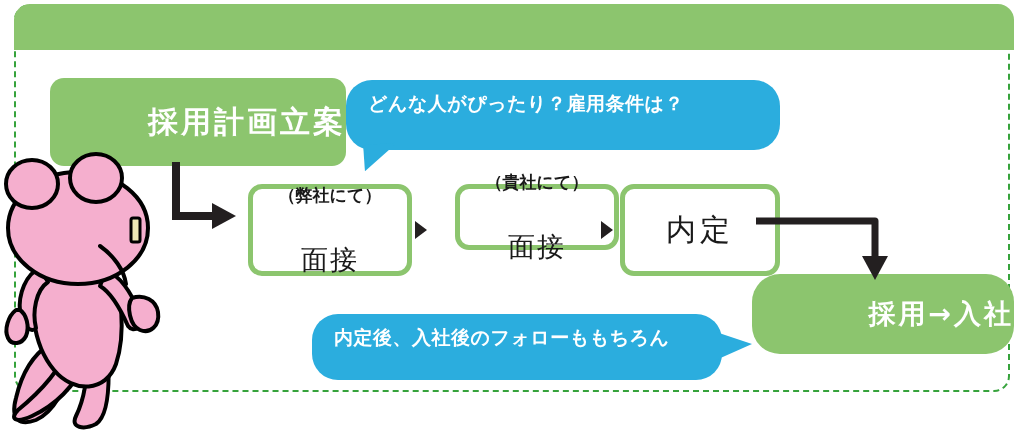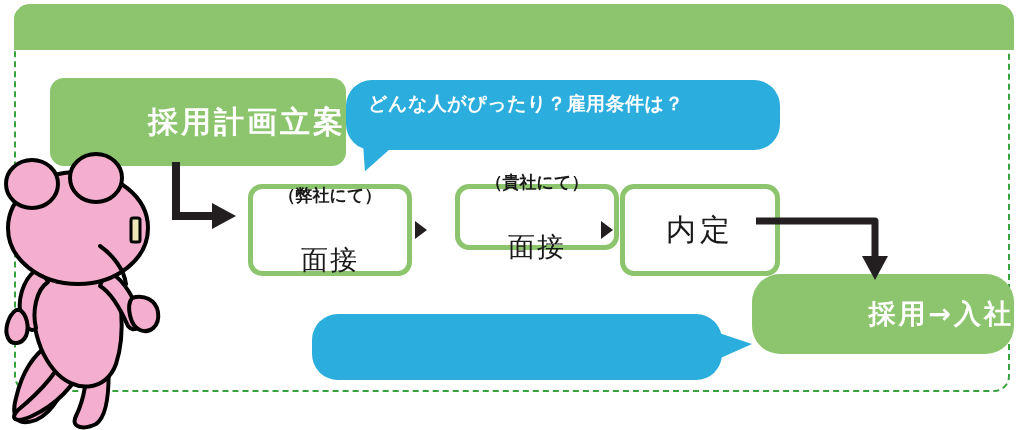--- a/index.html
+++ b/index.html
@@ -126,20 +126,21 @@
 
     <div class="step-box" id="offer">
       <div class="step-main">内定</div>
     </div>
 
     <div class="green-pill" id="hire-box">
       <span>採用→入社</span>
     </div>
 
     <div class="bubble" id="bubble2">
+      <div class="ln">内定後、入社後のフォローももちろん</div>
       <div class="tail"></div>
     </div>
 
   </div>
 
   <svg id="arrows" viewBox="0 0 1024 430">
 
     <g>
       <path d="M176,162 L176,216 L214,216" fill="none" stroke="#231f20" stroke-width="8" stroke-linecap="butt" stroke-linejoin="miter"></path>
       <polygon points="212,203 236,216 212,229" fill="#231f20"></polygon>

